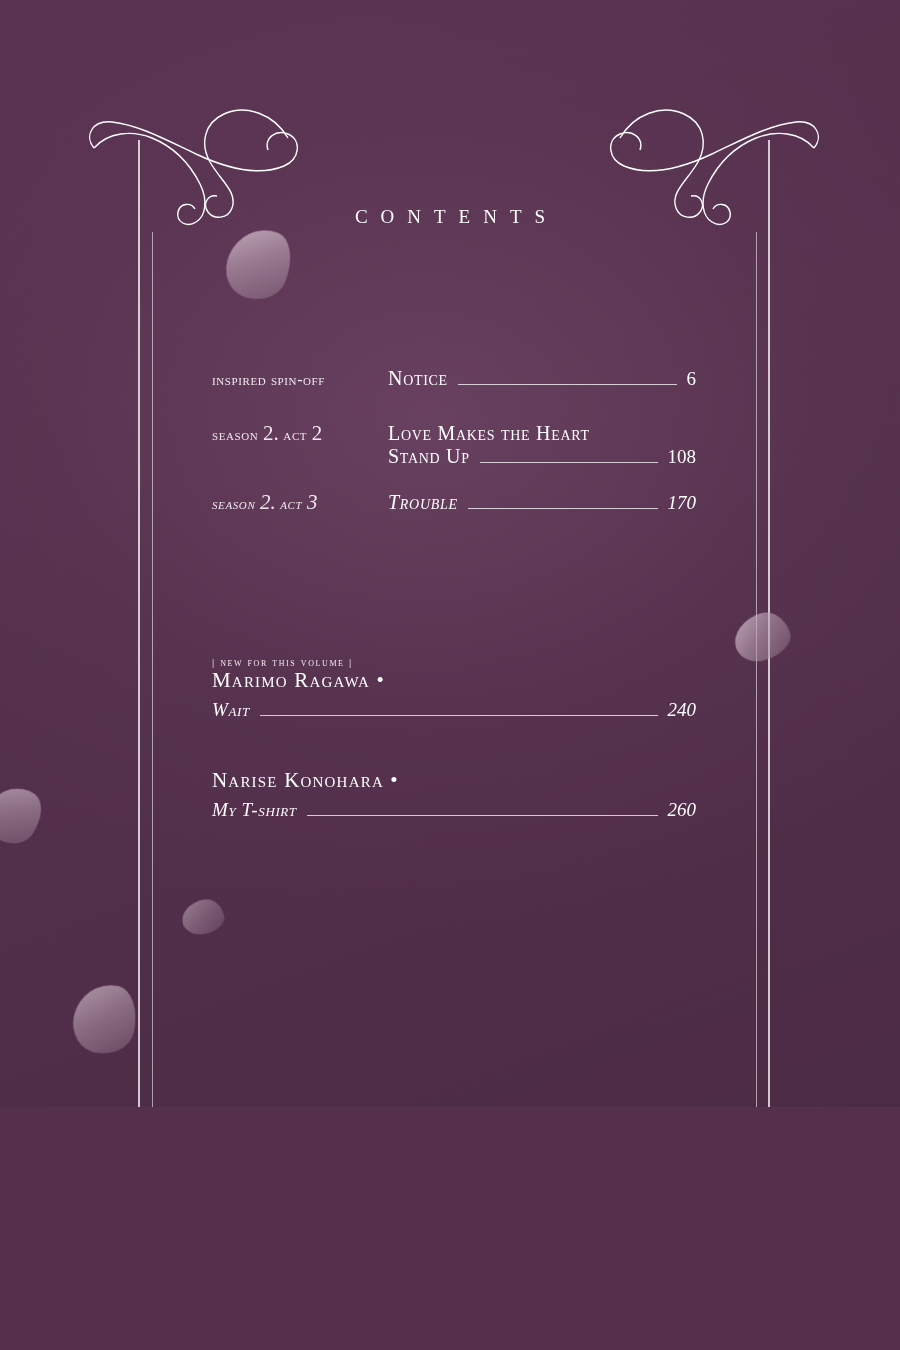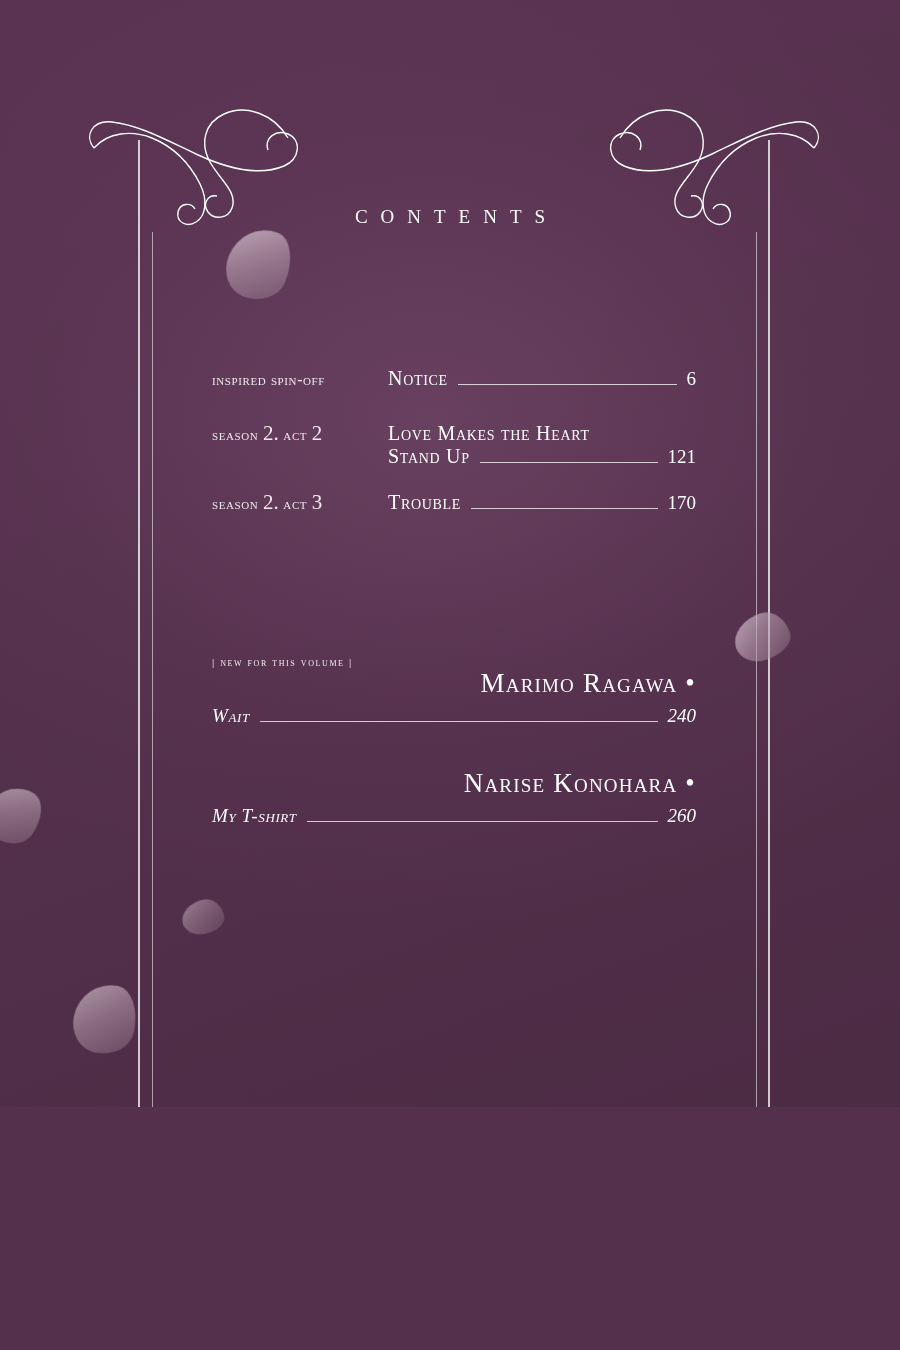--- a/index.html
+++ b/index.html
@@ -146,26 +146,25 @@
 
   .author-block {
     position: absolute;
     left: 212px;
     width: 484px;
   }
   .author-block.a1 { top: 668px; }
   .author-block.a2 { top: 768px; }
 
   .author-name {
-    font-size: 27px;
+    font-size: 21px;
     font-variant: small-caps;
     letter-spacing: 1.2px;
     color: #ffffff;
     margin-bottom: 6px;
-    text-align: right;
   }
 
   .work-row {
     display: flex;
     align-items: baseline;
     margin-bottom: 2px;
     font-style: italic;
   }
   .work-name {
     font-size: 19px;
@@ -240,26 +239,26 @@
         <span>season</span>
         <span class="big">2.</span>
         <span>act</span>
         <span class="big">2</span>
       </div>
       <div class="multiline">
         <div class="line1">Love Makes the Heart</div>
         <div class="line2row">
           <div class="title">Stand Up</div>
           <div class="leader"></div>
-          <div class="page-num">121</div>
+          <div class="page-num">108</div>
         </div>
       </div>
     </div>
 
-    <div class="toc-row" style="margin-top:22px;">
+    <div class="toc-row" style="margin-top:22px;font-style:italic;">
       <div class="label">
         <span>season</span>
         <span class="big">2.</span>
         <span>act</span>
         <span class="big">3</span>
       </div>
       <div class="title">Trouble</div>
       <div class="leader"></div>
       <div class="page-num">170</div>
     </div>

